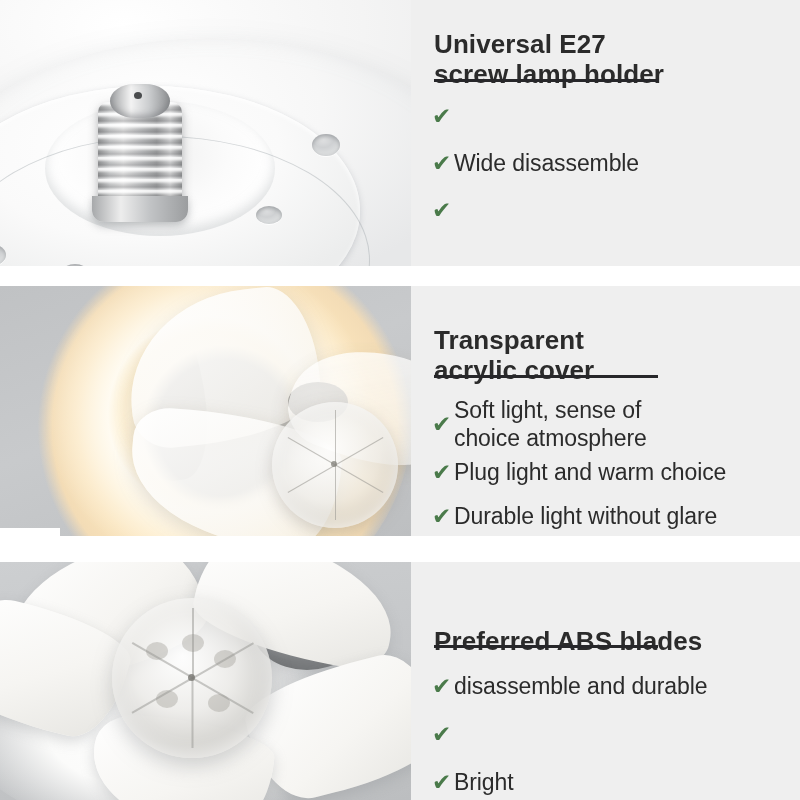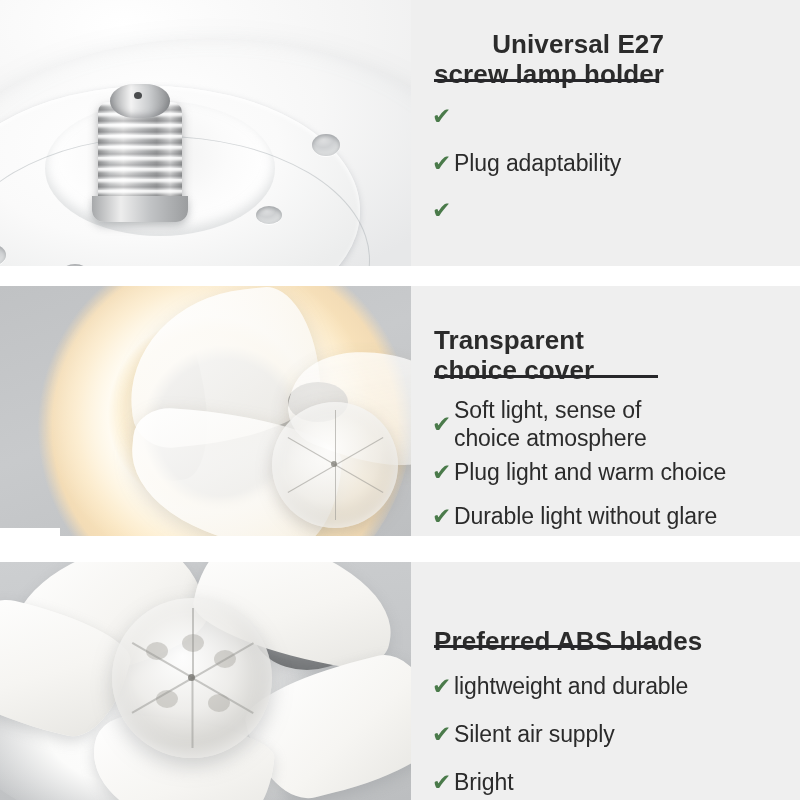--- a/index.html
+++ b/index.html
@@ -199,30 +199,30 @@
               <div class="e27-tip"></div>
               <div class="e27-dot"></div>
               <div class="e27-collar"></div>
             </div>
           </div>
         </div>
       </div>
     </div>
 
     <div class="copy">
-      <h2 class="headline" style="top:7px;text-align:right;">Universal E27
+      <h2 class="headline" style="top:7px;">Universal E27
 screw lamp holder</h2>
       <div class="rule" style="top:79px;width:224px;"></div>
       <div class="bullets" style="top:102px;">
         <div class="bullet" style="margin-bottom:19px;">
           <span class="tick">✔</span>
         </div>
         <div class="bullet" style="margin-bottom:19px;">
           <span class="tick">✔</span>
-          <span class="btxt">Plug adaptability</span>
+          <span class="btxt">Wide disassemble</span>
         </div>
         <div class="bullet">
           <span class="tick">✔</span>
         </div>
       </div>
     </div>
   </section>
 
   <section class="panel" id="panel-2">
 
@@ -243,21 +243,21 @@
           <span class="spoke" style="transform:rotate(240deg);"></span>
           <span class="spoke" style="transform:rotate(300deg);"></span>
           <span class="nub"></span>
         </div>
         <div class="p2-whitestrip"></div>
       </div>
     </div>
 
     <div class="copy">
       <h2 class="headline" style="top:17px;">Transparent
-choice cover</h2>
+acrylic cover</h2>
       <div class="rule" style="top:89px;width:224px;"></div>
       <div class="bullets" style="top:110px;">
         <div class="bullet mid" style="margin-bottom:6px;">
           <span class="tick">✔</span>
           <span class="btxt">Soft light, sense of
 choice atmosphere</span>
         </div>
         <div class="bullet" style="margin-bottom:16px;">
           <span class="tick">✔</span>
           <span class="btxt">Plug light and warm choice</span>
@@ -299,25 +299,24 @@
         </div>
       </div>
     </div>
 
     <div class="copy">
       <h2 class="headline" style="top:42px;">Preferred ABS blades</h2>
       <div class="rule" style="top:83px;width:224px;"></div>
       <div class="bullets" style="top:110px;">
         <div class="bullet" style="margin-bottom:20px;">
           <span class="tick">✔</span>
-          <span class="btxt">lightweight and durable</span>
+          <span class="btxt">disassemble and durable</span>
         </div>
         <div class="bullet" style="margin-bottom:20px;">
           <span class="tick">✔</span>
-          <span class="btxt">Silent air supply</span>
         </div>
         <div class="bullet">
           <span class="tick">✔</span>
           <span class="btxt">Bright</span>
         </div>
       </div>
     </div>
   </section>
 
 </div>

